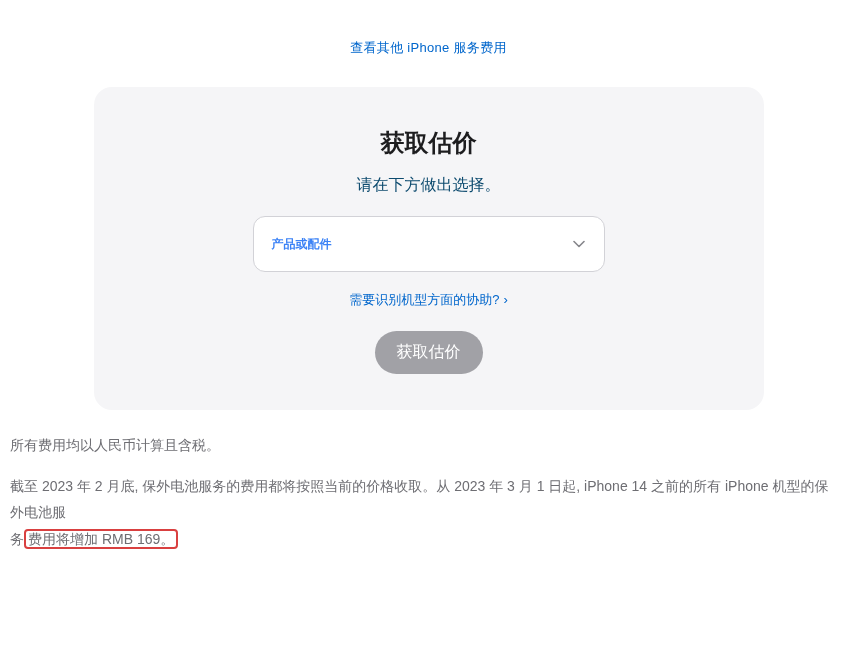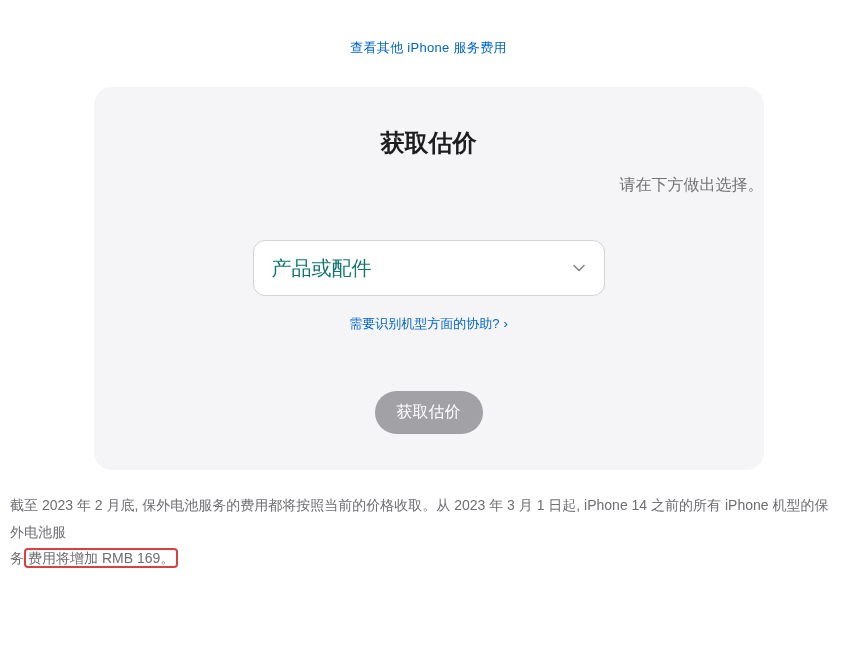--- a/index.html
+++ b/index.html
@@ -34,55 +34,55 @@
       text-align: center;
     }
     .card-title {
       font-size: 24px;
       font-weight: 600;
       color: #1d1d1f;
       margin-bottom: 16px;
     }
     .card-subtitle {
       font-size: 16px;
-      color: #737373;
-      margin-bottom: 44px;
-      text-align: right;
+      color: #0c4a6e;
+      margin-bottom: 20px;
     }
     .dropdown {
       width: 352px;
       height: 56px;
       margin: 0 auto 18px auto;
       background: #ffffff;
       border: 1px solid #d2d2d7;
       border-radius: 12px;
       display: flex;
       align-items: center;
       justify-content: space-between;
       padding: 0 18px;
       cursor: pointer;
     }
     .dropdown-label {
-      color: #0f766e;
-      font-size: 20px;
+      color: #3b82f6;
+      font-size: 12px;
+      font-weight: bold;
     }
     .chevron {
       width: 14px;
       height: 14px;
       display: flex;
       align-items: center;
       justify-content: center;
     }
     .chevron svg {
       width: 12px;
       height: 8px;
     }
     .help-link {
       margin-top: 6px;
-      margin-bottom: 58px;
+      margin-bottom: 22px;
     }
     .help-link a {
       color: #0066cc;
       text-decoration: none;
       font-size: 13px;
     }
     .help-link .chev-right {
       display: inline-block;
       margin-left: 4px;
       font-size: 13px;
@@ -138,17 +138,18 @@
   <div class="help-link">
     <a href="#">
       <span>需要识别机型方面的协助?</span><span class="chev-right">›</span>
     </a>
   </div>
 
   <button class="submit-btn">获取估价</button>
 </div>
 
 <div class="footer-text">
+  <p>所有费用均以人民币计算且含税。</p>
   <p>
     <span>截至 2023 年 2 月底, 保外电池服务的费用都将按照当前的价格收取。从 2023 年 3 月 1 日起, iPhone 14 之前的所有 iPhone 机型的保外电池服</span><br>
     <span>务</span><span class="highlight-box">费用将增加 RMB 169。</span>
   </p>
 </div>
 
 </body></html>

